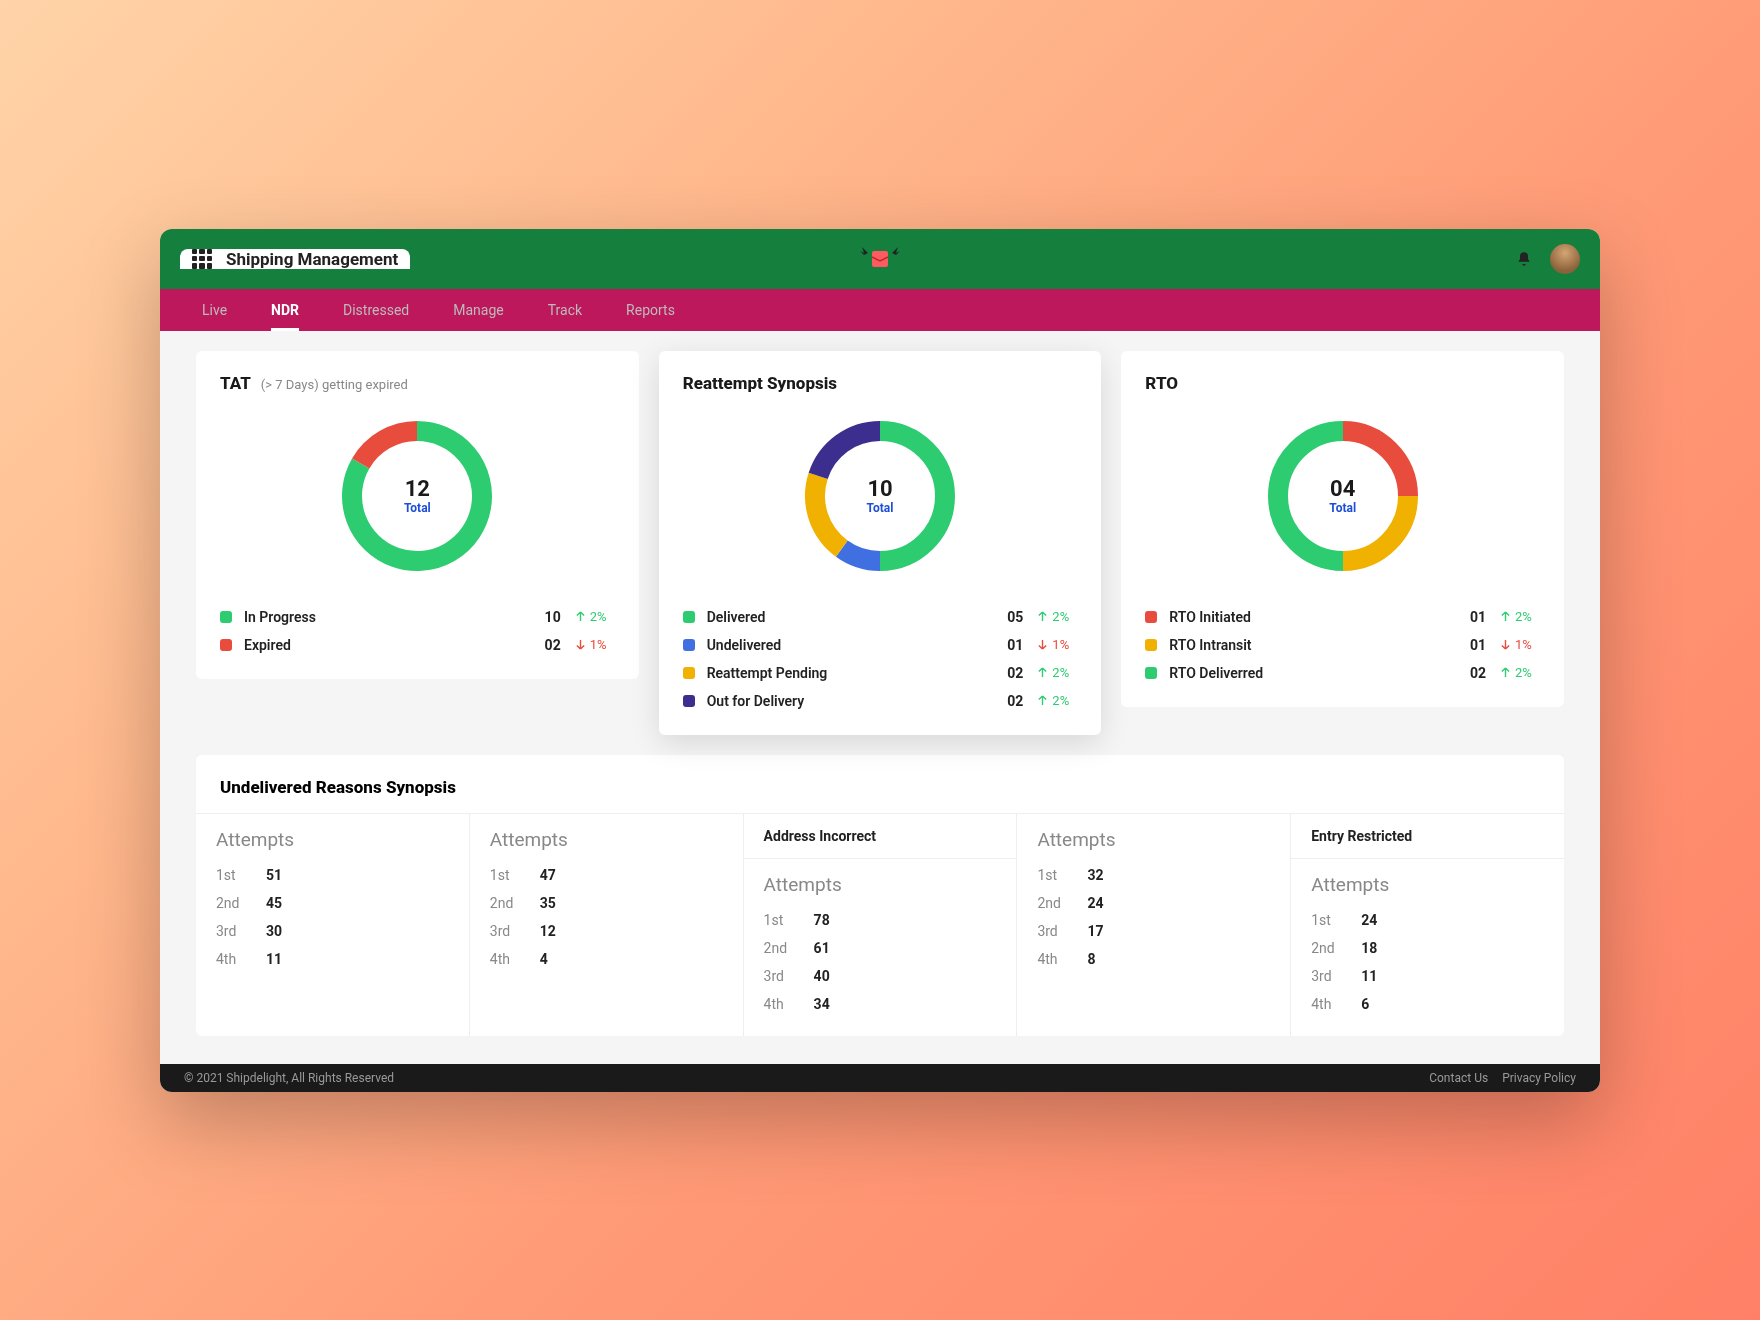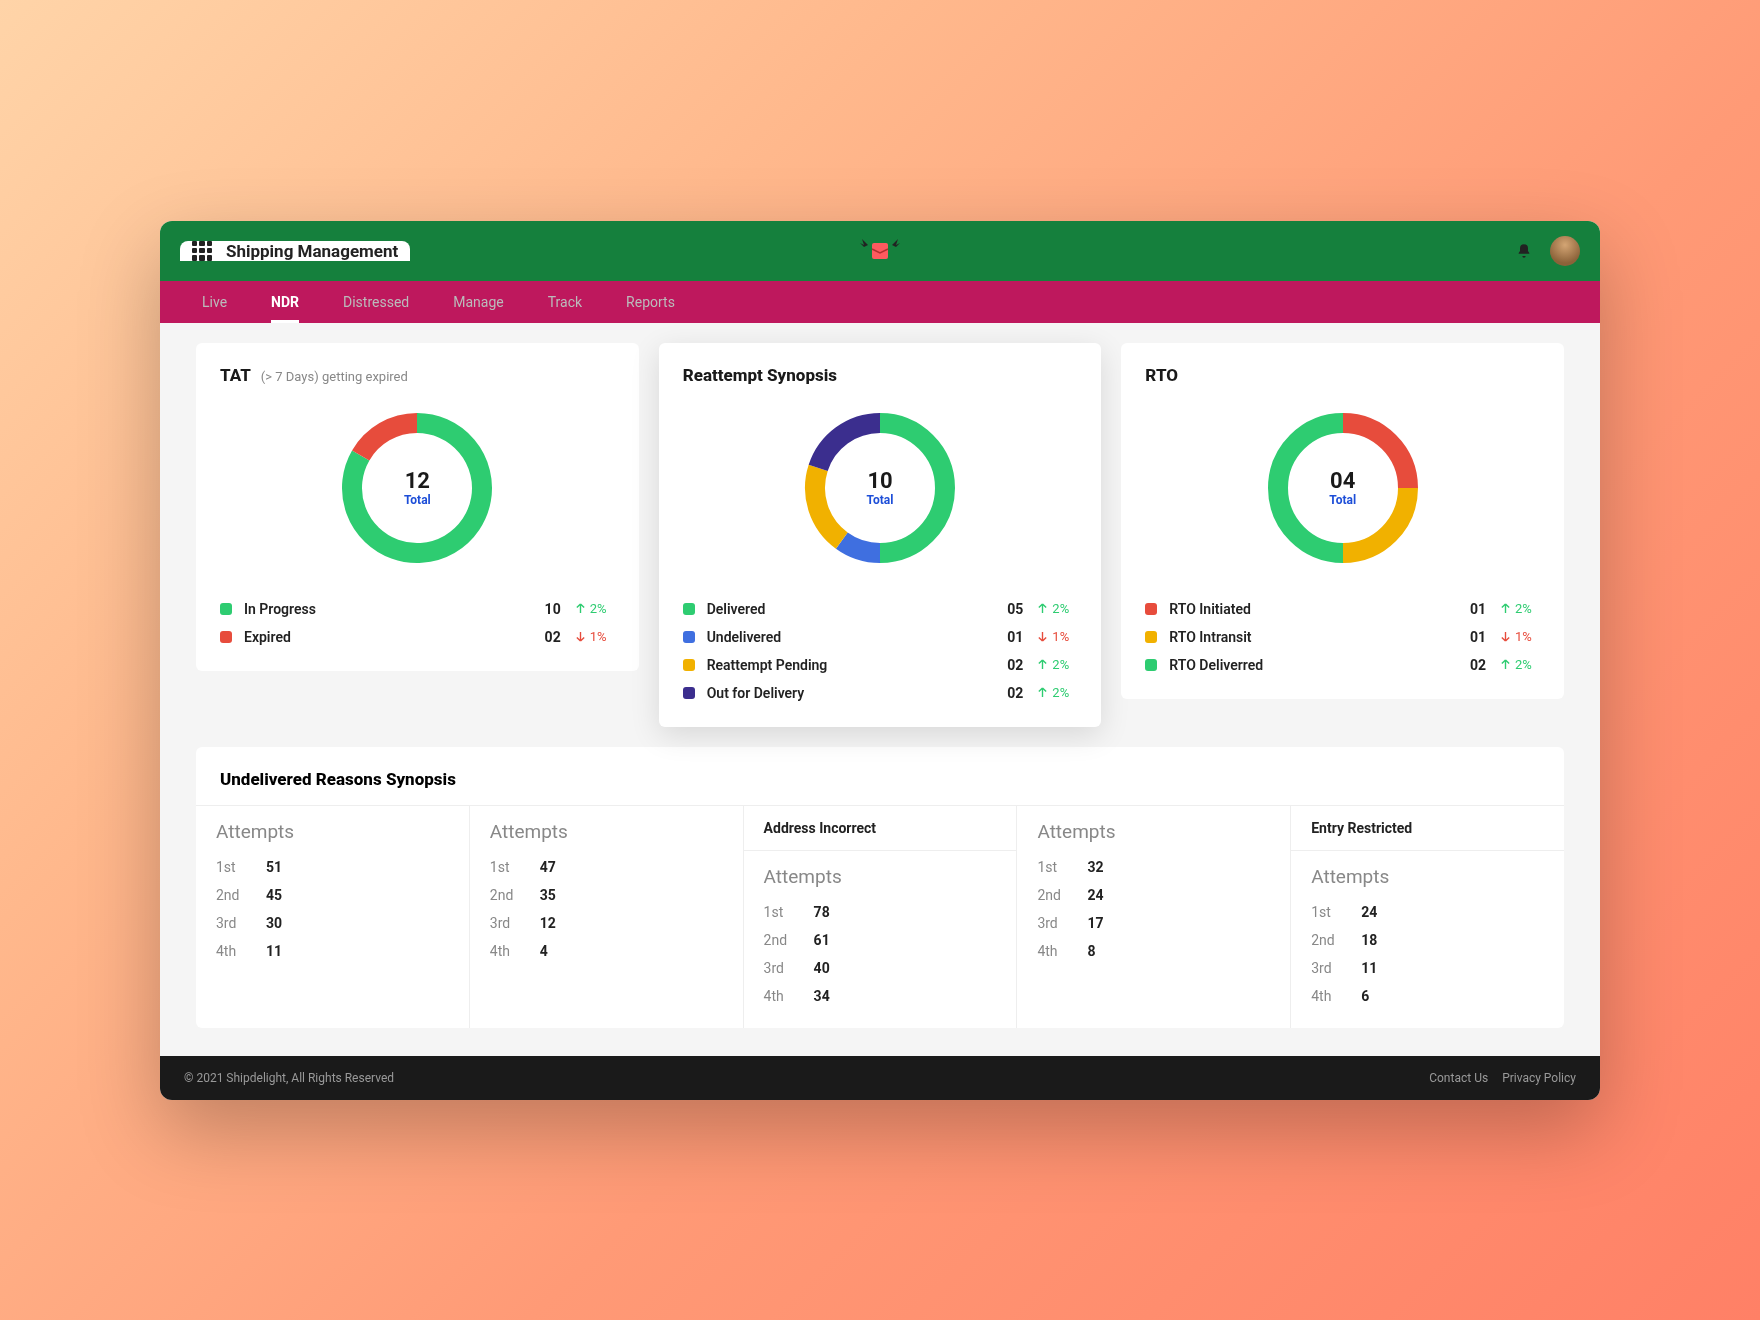--- a/index.html
+++ b/index.html
@@ -130,21 +130,21 @@
 }
 .reason-body { padding:14px 20px 18px; }
 .attempts-label { font-size:19px; color:#888; margin-bottom:10px; }
 .attempt-row { display:flex; gap:20px; padding:6px 0; font-size:14px; }
 .attempt-ord { color:#888; min-width:30px; }
 .attempt-val { font-weight:700; color:#222; }
 .footer {
   background:#1a1a1a;
   display:flex; align-items:center;
   padding:6px 24px;
-  height:44px;
+  height:28px;
   font-size:12px;
   color:#999;
 }
 .footer-links { margin-left:auto; display:flex; gap:14px; }
 .footer-links span { cursor:pointer; }
 </style>
 </head>
 <body>
 
 <div class="app-window">

